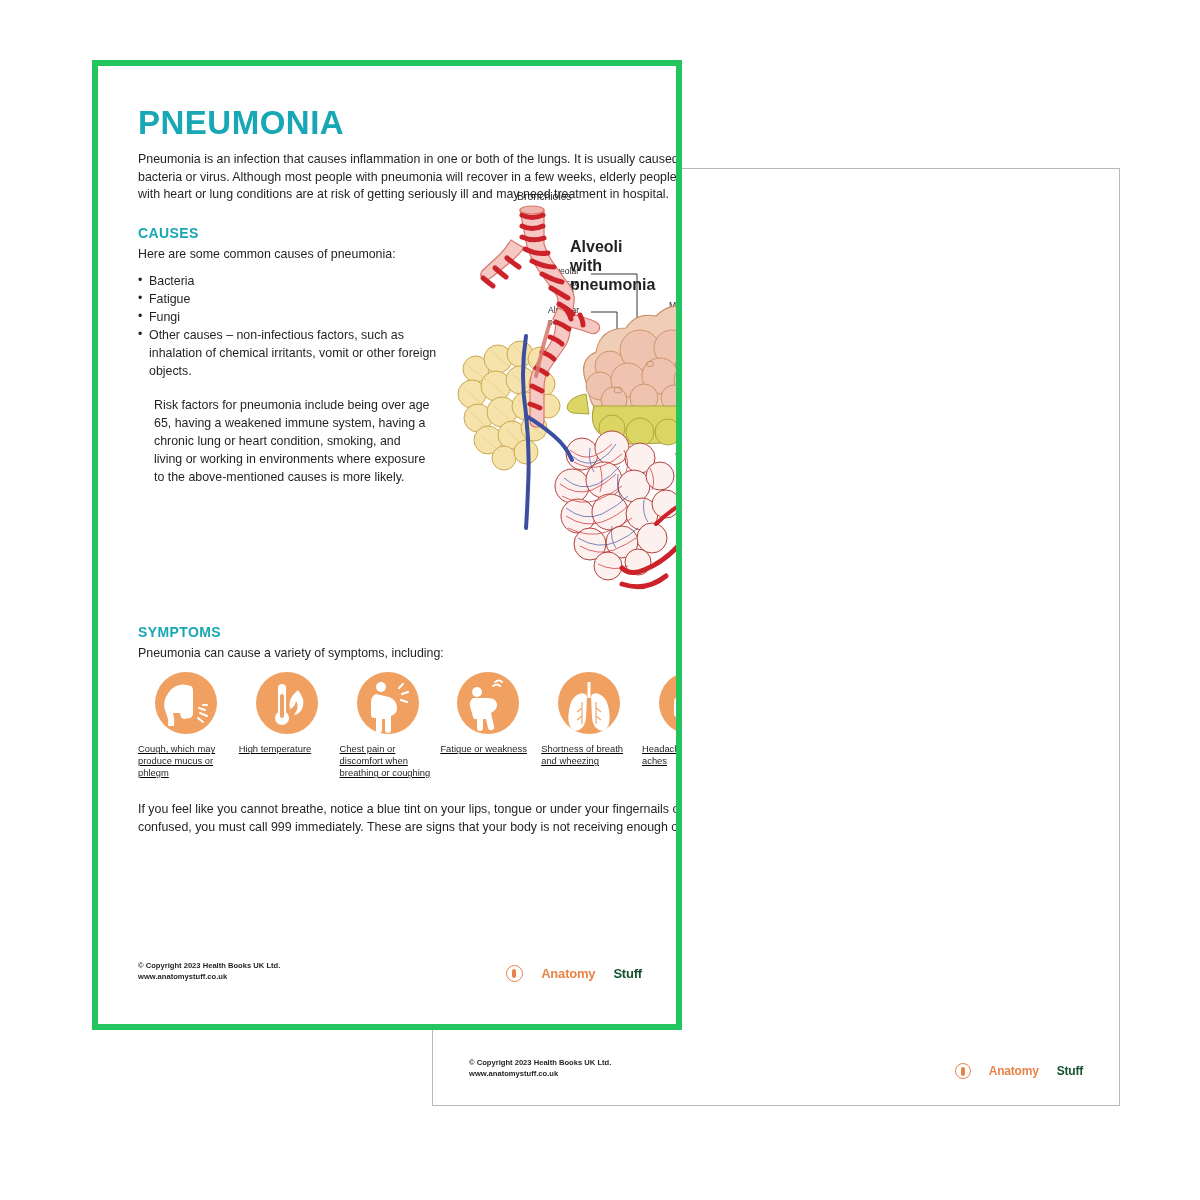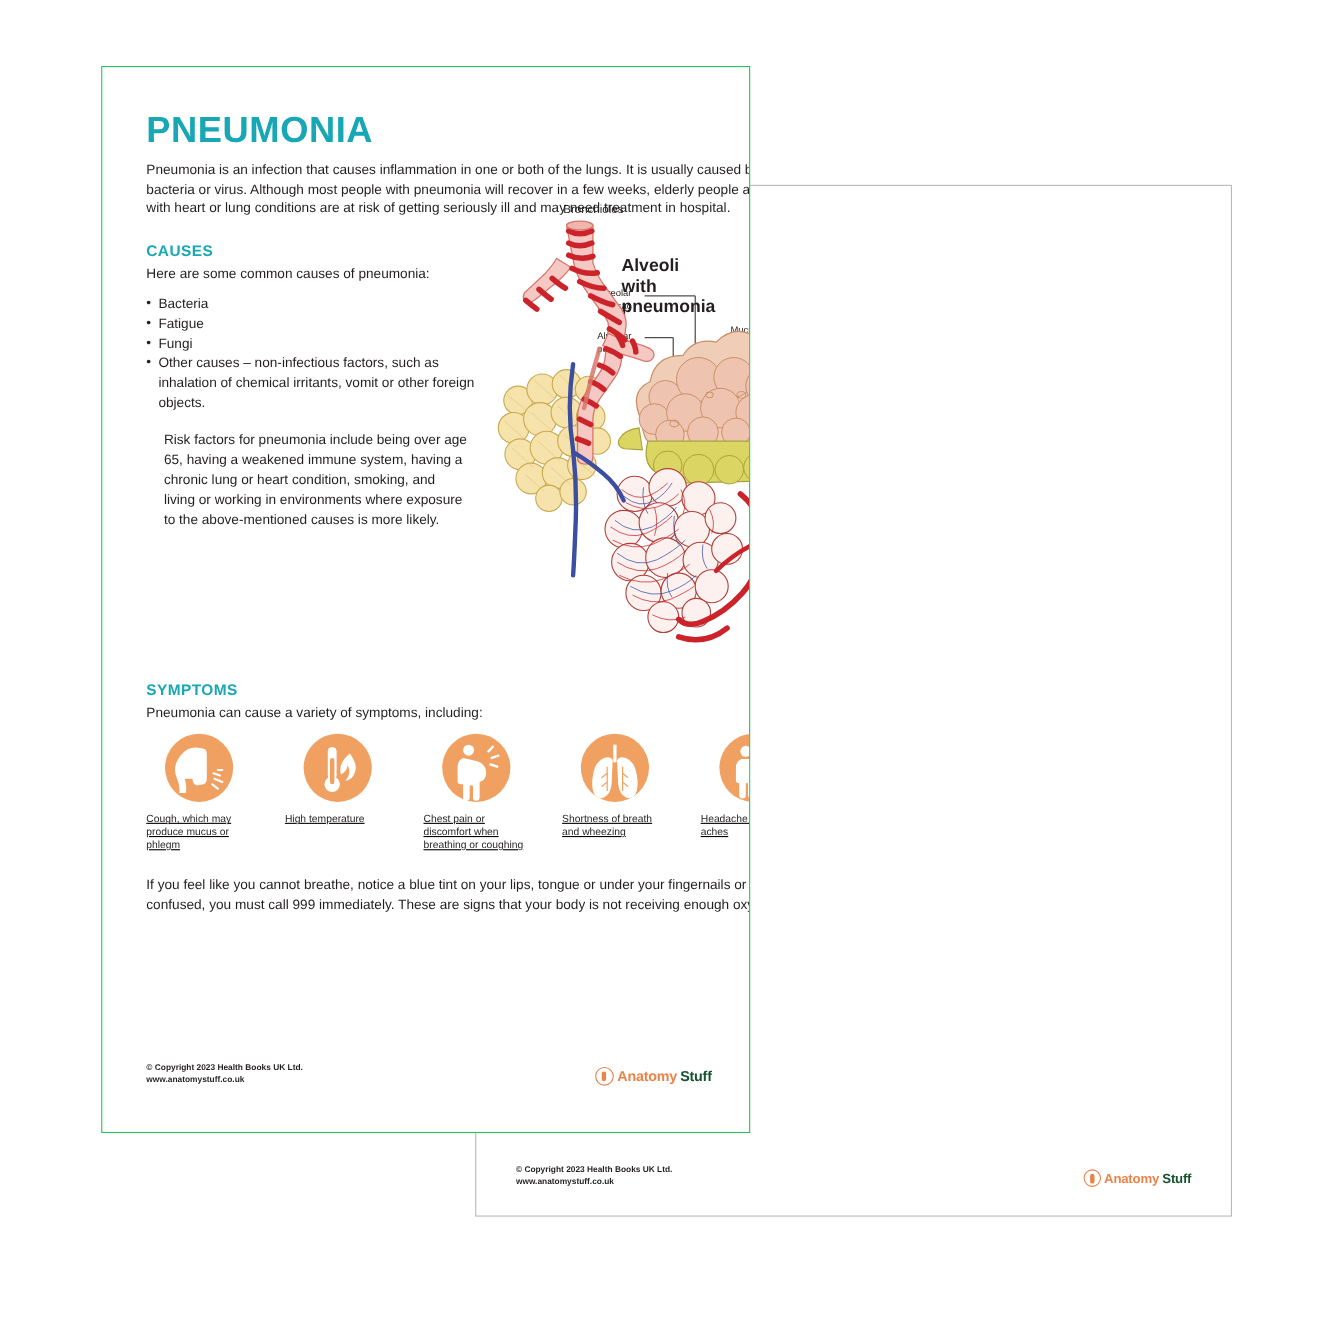--- a/index.html
+++ b/index.html
@@ -34,21 +34,21 @@
   .back-footer{
     position:absolute;left:36px;bottom:26px;right:36px;
     display:flex;align-items:flex-end;justify-content:space-between;
   }
 
   
   .sheet-front{
     position:absolute;
     left:92px;top:60px;width:590px;height:970px;
     background:#ffffff;
-    border:1px solid #22c55e;
+    border:6px solid #22c55e;
     box-sizing:border-box;
     box-shadow:0 0 0 0 rgba(0,0,0,0);
     overflow:hidden;
   }
   .pad{position:absolute;left:40px;right:34px;top:38px;}
 
   h1.title{
     margin:0 0 9px 0;
     font-size:33px;
     letter-spacing:0.5px;
@@ -90,21 +90,21 @@
   .sym-label{font-size:9.4px;line-height:1.26;color:#231f20;}
 
   .warn{font-size:12.4px;line-height:1.45;color:#231f20;margin:22px 0 0 0;width:610px;}
 
   
   .front-footer{
     position:absolute;left:40px;right:34px;bottom:42px;
     display:flex;align-items:flex-end;justify-content:space-between;
   }
   .copy{font-size:7.6px;line-height:1.38;color:#231f20;font-weight:bold;}
-  .logo{display:flex;align-items:center;gap:3px;}
+  .logo{display:flex;align-items:center;gap:18px;}
   .logo-mark{
     width:15px;height:15px;border-radius:50%;
     border:1.4px solid #e8834a;position:relative;flex:0 0 15px;
   }
   .logo-mark:after{
     content:"";position:absolute;left:5px;top:3px;width:4px;height:9px;
     background:#e8834a;border-radius:2px;
   }
   .logo-t1{font-size:13px;font-weight:bold;color:#e8834a;letter-spacing:-0.2px;}
   .logo-t2{font-size:13px;font-weight:bold;color:#14532d;letter-spacing:-0.2px;}
@@ -411,20 +411,33 @@
               <g stroke="#ffffff" stroke-width="2.2" fill="none" stroke-linecap="round">
                 <path d="M42 16 l4 -4"></path>
                   <path d="M45 22 l6 -2"></path>
                   <path d="M44 28 l6 2"></path>
               </g>
             </svg>
           </div>
           <div class="sym-label">Chest pain or discomfort when breathing or coughing</div>
         </div>
 
+        <div class="sym">
+          <div class="sym-circle">
+            <svg width="62" height="62" viewBox="0 0 62 62">
+              <circle cx="20" cy="20" r="5" fill="#ffffff"></circle>
+              <path d="M16 26 q-4 3 -3 8 l3 11 q1 3 4 2 l0 9 q0 3 3 3 q3 0 3 -3 l0 -9 l3 0 l2 9 q1 3 4 2 q3 -1 2 -4 l-3 -13 q7 -4 6 -9 q-1 -6 -9 -6 z" fill="#ffffff"></path>
+              <g stroke="#ffffff" stroke-width="2" fill="none" stroke-linecap="round">
+                <path d="M36 14 q4 -3 7 0"></path>
+                  <path d="M38 10 q4 -3 7 0"></path>
+              </g>
+            </svg>
+          </div>
+          <div class="sym-label">Fatigue or weakness</div>
+        </div>
 
         <div class="sym">
           <div class="sym-circle">
             <svg width="62" height="62" viewBox="0 0 62 62">
               <rect x="29.5" y="10" width="3" height="16" fill="#ffffff"></rect>
               <path d="M29 24 q-2 -4 -8 -2 q-8 3 -10 16 q-2 12 2 18 q3 4 8 2 q6 -3 7 -12 z" fill="#ffffff"></path>
               <path d="M33 24 q2 -4 8 -2 q8 3 10 16 q2 12 -2 18 q-3 4 -8 2 q-6 -3 -7 -12 z" fill="#ffffff"></path>
               <g stroke="#f0a061" stroke-width="1.1" fill="none">
                 <path d="M24 30 l0 22"></path>
                   <path d="M24 36 l-5 4"></path>

